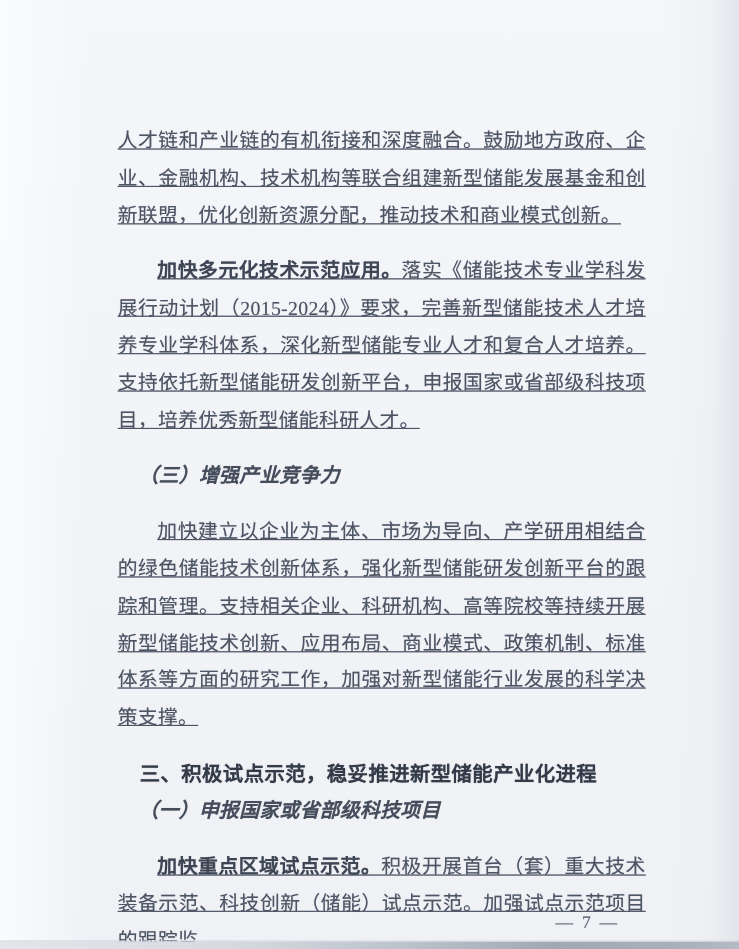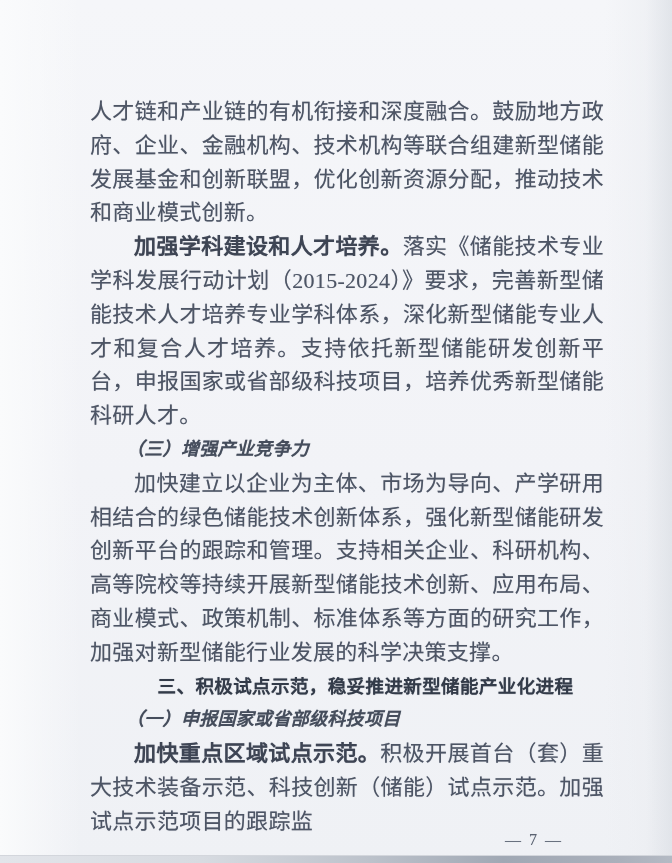--- a/index.html
+++ b/index.html
@@ -19,29 +19,30 @@
       linear-gradient(180deg, #f5f6f9 0%, #f2f3f7 55%, #eff1f5 100%);
     font-family: "Liberation Serif", "DejaVu Serif", serif;
   }
   .text-block {
     position: absolute;
     left: 90px;
     top: 95px;
     width: 514px;
   }
   .para {
-    margin: 0;
-    font-size: 22px;
+    margin: 17px;
+    font-size: 18px;
     line-height: 33.8px;
     letter-spacing: 0.3px;
     color: #4d5565;
     text-align: justify;
     text-justify: inter-character;
     text-shadow: 0 0 0.7px rgba(77,85,101,0.45);
     word-break: normal;
+    text-decoration: underline;
   }
   .para.indent { text-indent: 2em; }
   .lead-bold {
     font-weight: bold;
     color: #3e4554;
   }
   .subhead-kaiti {
     margin: 0;
     font-size: 18px;
     line-height: 33.8px;
@@ -56,21 +57,20 @@
   .head-hei {
     margin: 0;
     font-size: 18.5px;
     line-height: 33.8px;
     letter-spacing: 0.4px;
     text-indent: 2em;
     font-weight: bold;
     color: #333b49;
     text-shadow: 0 0 0.8px rgba(51,59,73,0.5);
     font-family: "Liberation Sans", "DejaVu Sans", sans-serif;
-    text-align: center;
   }
   .page-number {
     position: absolute;
     left: 505px;
     top: 831px;
     font-size: 16px;
     letter-spacing: 2px;
     color: #5b6372;
     text-shadow: 0 0 0.7px rgba(91,99,114,0.4);
     font-family: "Liberation Serif", "DejaVu Serif", serif;
@@ -98,21 +98,21 @@
 </style>
 </head>
 <body>
 
 <div class="page">
 
   <div class="text-block">
 
     <p class="para">人才链和产业链的有机衔接和深度融合。鼓励地方政府、企业、金融机构、技术机构等联合组建新型储能发展基金和创新联盟，优化创新资源分配，推动技术和商业模式创新。</p>
 
-    <p class="para indent"><span class="lead-bold">加强学科建设和人才培养。</span><span>落实《储能技术专业学科发展行动计划（2015-2024）》要求，完善新型储能技术人才培养专业学科体系，深化新型储能专业人才和复合人才培养。支持依托新型储能研发创新平台，申报国家或省部级科技项目，培养优秀新型储能科研人才。</span></p>
+    <p class="para indent"><span class="lead-bold">加快多元化技术示范应用。</span><span>落实《储能技术专业学科发展行动计划（2015-2024）》要求，完善新型储能技术人才培养专业学科体系，深化新型储能专业人才和复合人才培养。支持依托新型储能研发创新平台，申报国家或省部级科技项目，培养优秀新型储能科研人才。</span></p>
 
     <p class="subhead-kaiti">（三）增强产业竞争力</p>
 
     <p class="para indent">加快建立以企业为主体、市场为导向、产学研用相结合的绿色储能技术创新体系，强化新型储能研发创新平台的跟踪和管理。支持相关企业、科研机构、高等院校等持续开展新型储能技术创新、应用布局、商业模式、政策机制、标准体系等方面的研究工作，加强对新型储能行业发展的科学决策支撑。</p>
 
     <p class="head-hei">三、积极试点示范，稳妥推进新型储能产业化进程</p>
 
 
     <p class="subhead-kaiti">（一）申报国家或省部级科技项目</p>
 

